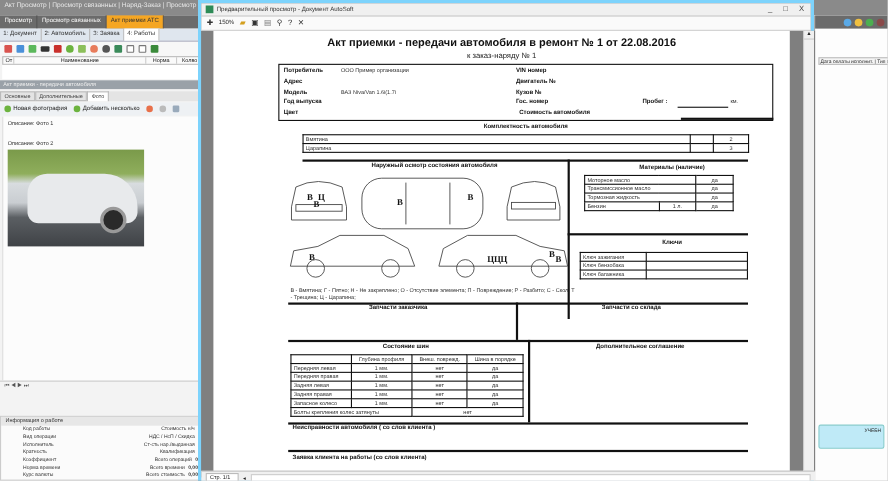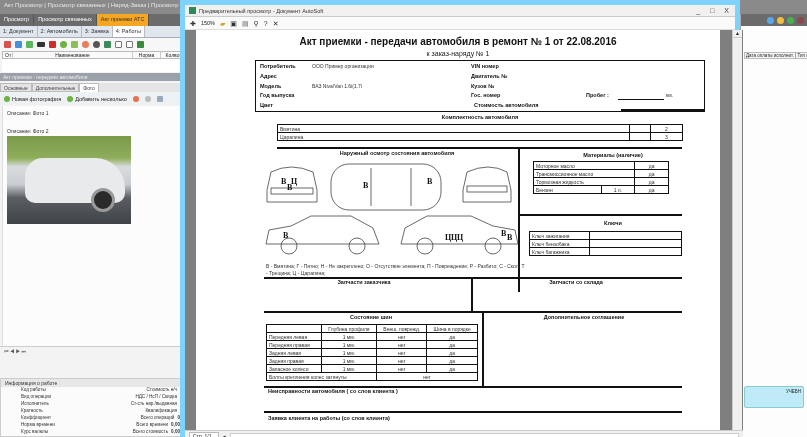--- a/index.html
+++ b/index.html
@@ -35,21 +35,21 @@
 .info-head{font-size:5px;background:#e7e7e7;padding:1px 4px;color:#333}
 .info-row{display:flex;justify-content:space-between;font-size:4.6px;padding:0 6px 0 20px;height:7px;color:#333}
 .info-row .v{font-weight:bold;margin-left:3px}
 
 .right-strip{position:absolute;left:740px;top:14px;width:67px;height:423px;background:#fdfdfd;border-left:1px solid #aaa}
 .rs-toolbar{height:12px;background:#6b6b6b;display:flex;justify-content:flex-end;gap:3px;align-items:center;padding-right:3px}
 .rs-ico{width:7px;height:7px;border-radius:50%}
 .rs-head{position:absolute;top:38px;left:3px;font-size:4.5px;border:1px solid #bbb;padding:0 1px;white-space:nowrap;overflow:hidden;width:64px;background:#f5f5f5}
 .rs-bottom{position:absolute;top:372px;left:3px;width:60px;height:22px;background:#bfeaf7;border:1px solid #8cc;border-radius:2px;font-size:4.5px;text-align:right;padding:2px}
 
-.preview{position:absolute;left:180px;top:0;width:560px;height:437px;background:#7f7f7f;border:5px solid #7dd3fc}
+.preview{position:absolute;left:180px;top:0;width:560px;height:437px;background:#7f7f7f;border:3px solid #7dd3fc}
 .pv-title{height:12px;background:#f0f0f0;display:flex;align-items:center;padding-left:4px;font-size:5.5px;color:#333;border-bottom:1px solid #ccc}
 .pv-title .appicon{width:7px;height:7px;background:#2d8b57;margin-right:3px}
 .pv-title .wbtns{margin-left:auto;display:flex;gap:10px;padding-right:6px;font-size:7px;color:#444}
 .pv-toolbar{height:13px;background:#fafafa;display:flex;align-items:center;gap:5px;padding-left:5px;font-size:5.5px;border-bottom:1px solid #ddd}
 .tb-ico{font-size:7px;color:#333;line-height:1}
 .pv-body{position:absolute;left:0;top:25px;width:558px;height:400px;background:#7f7f7f}
 .page{position:absolute;left:11px;top:0;width:524px;height:400px;background:#fff;overflow:hidden}
 .vscroll{position:absolute;right:1px;top:0;width:10px;height:400px;background:#f0f0f0;border-left:1px solid #ccc}
 .vscroll .up{height:8px;font-size:5px;text-align:center;border-bottom:1px solid #ccc}
 .pv-status{position:absolute;left:0;top:425px;width:558px;height:11px;background:#f0f0f0;border-top:1px solid #ccc;display:flex;align-items:center;font-size:5px;padding-left:4px;gap:4px}

